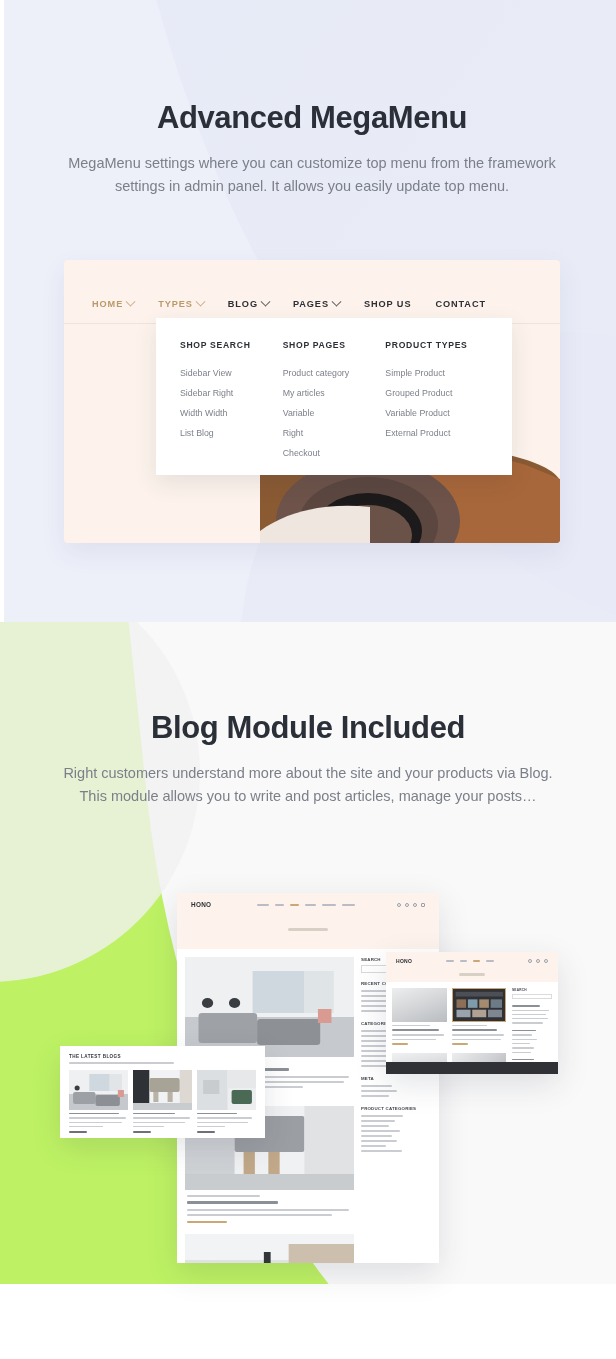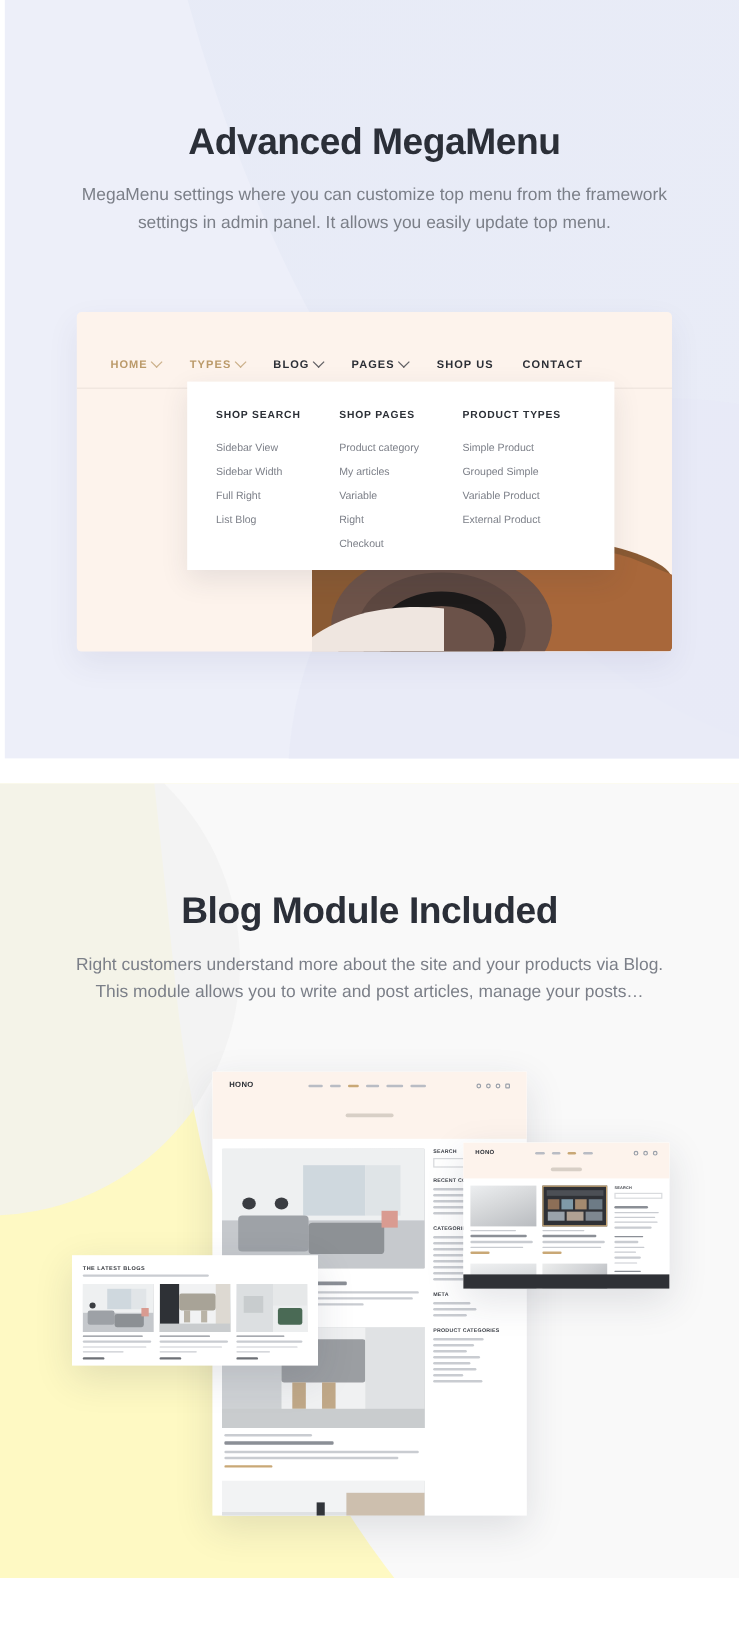--- a/index.html
+++ b/index.html
@@ -27,22 +27,22 @@
   }
   .bg-swoosh-1b {
     position: absolute; right: -260px; bottom: -340px;
     width: 640px; height: 640px;
     border-radius: 50%;
     background: #e7eaf6;
     opacity: .7;
   }
 
   .section-blog {
-    position: absolute; left: 0; top: 653px; width: 616px; height: 662px;
-    background: #fef9c3;
+    position: absolute; left: 0; top: 622px; width: 616px; height: 662px;
+    background: #bef264;
     overflow: hidden;
   }
   .bg-swoosh-2 {
     position: absolute; right: -150px; top: -160px;
     width: 600px; height: 1000px;
     background: #f9f9f9;
     border-radius: 0 0 0 70%;
     transform: rotate(-6deg);
   }
   .bg-swoosh-2b {
@@ -215,36 +215,36 @@
         <div class="mm-item">
           <span>CONTACT</span>
         </div>
       </nav>
     </div>
 
     <div class="mm-drop">
       <div class="mm-col">
         <div class="mm-col-title">SHOP SEARCH</div>
         <div class="mm-link">Sidebar View</div>
-        <div class="mm-link">Sidebar Width</div>
-        <div class="mm-link">Full Right</div>
+        <div class="mm-link">Sidebar Right</div>
+        <div class="mm-link">Width Width</div>
         <div class="mm-link">List Blog</div>
       </div>
       <div class="mm-col">
         <div class="mm-col-title">SHOP PAGES</div>
         <div class="mm-link">Product category</div>
         <div class="mm-link">My articles</div>
         <div class="mm-link">Variable</div>
         <div class="mm-link">Right</div>
         <div class="mm-link">Checkout</div>
       </div>
       <div class="mm-col">
         <div class="mm-col-title">PRODUCT TYPES</div>
         <div class="mm-link">Simple Product</div>
-        <div class="mm-link">Grouped Simple</div>
+        <div class="mm-link">Grouped Product</div>
         <div class="mm-link">Variable Product</div>
         <div class="mm-link">External Product</div>
       </div>
     </div>
   </div>
 
   <div class="section-blog">
     <div class="bg-swoosh-2"></div>
     <div class="bg-swoosh-2b"></div>
 

